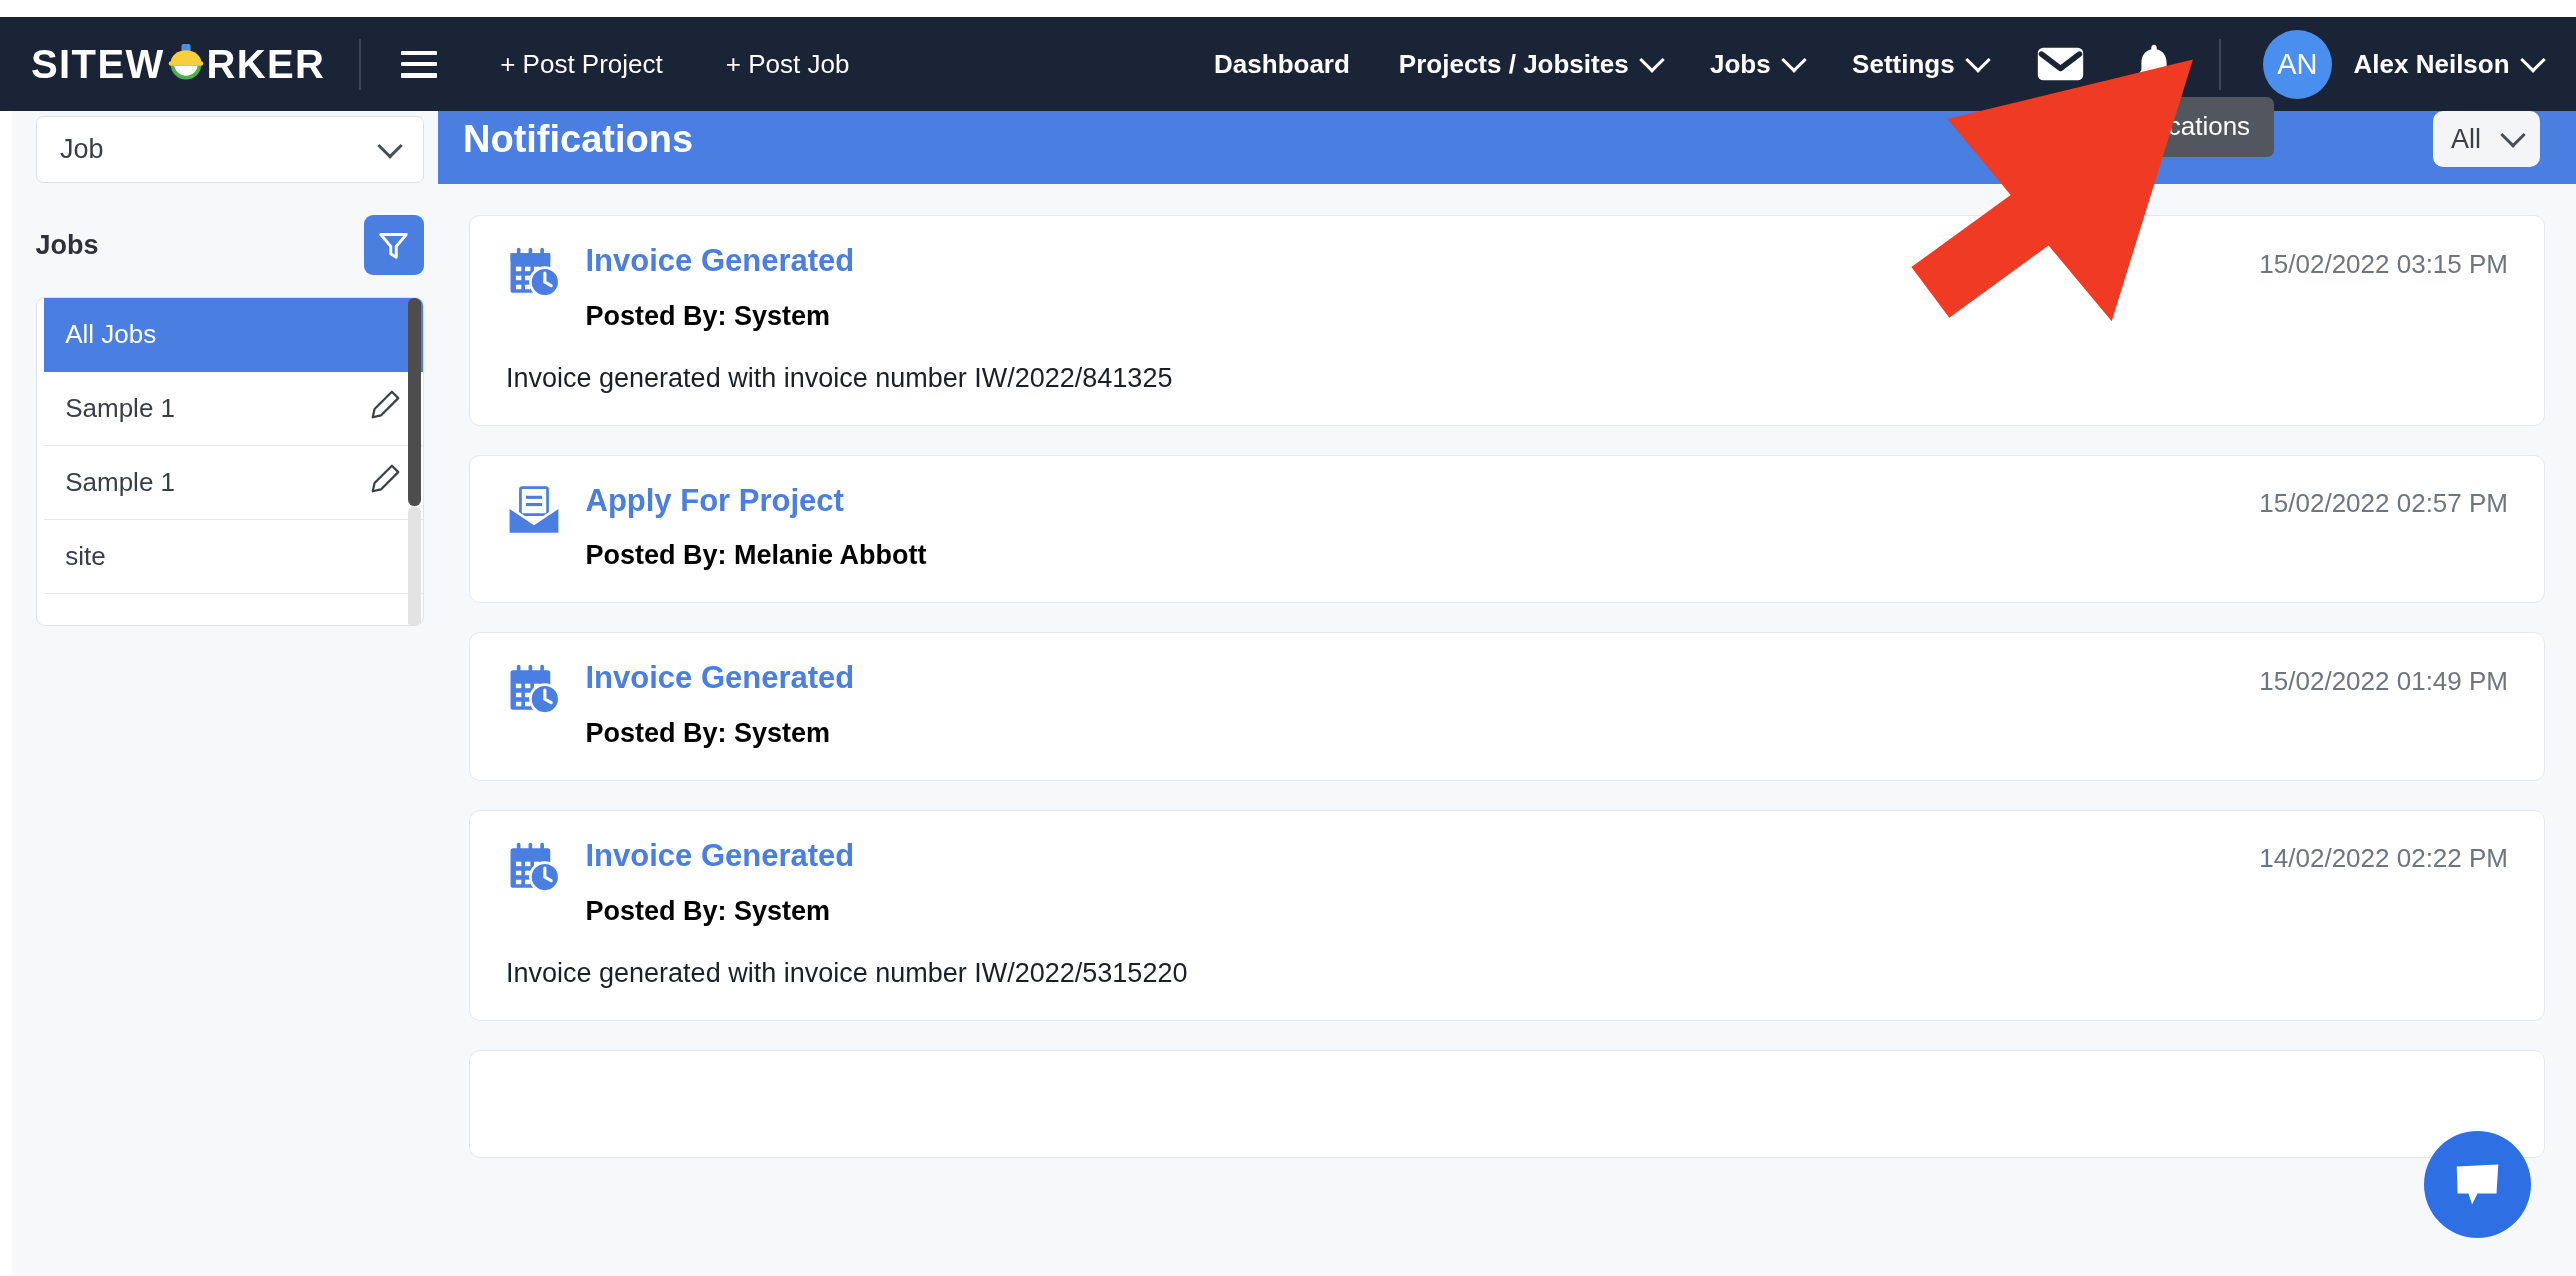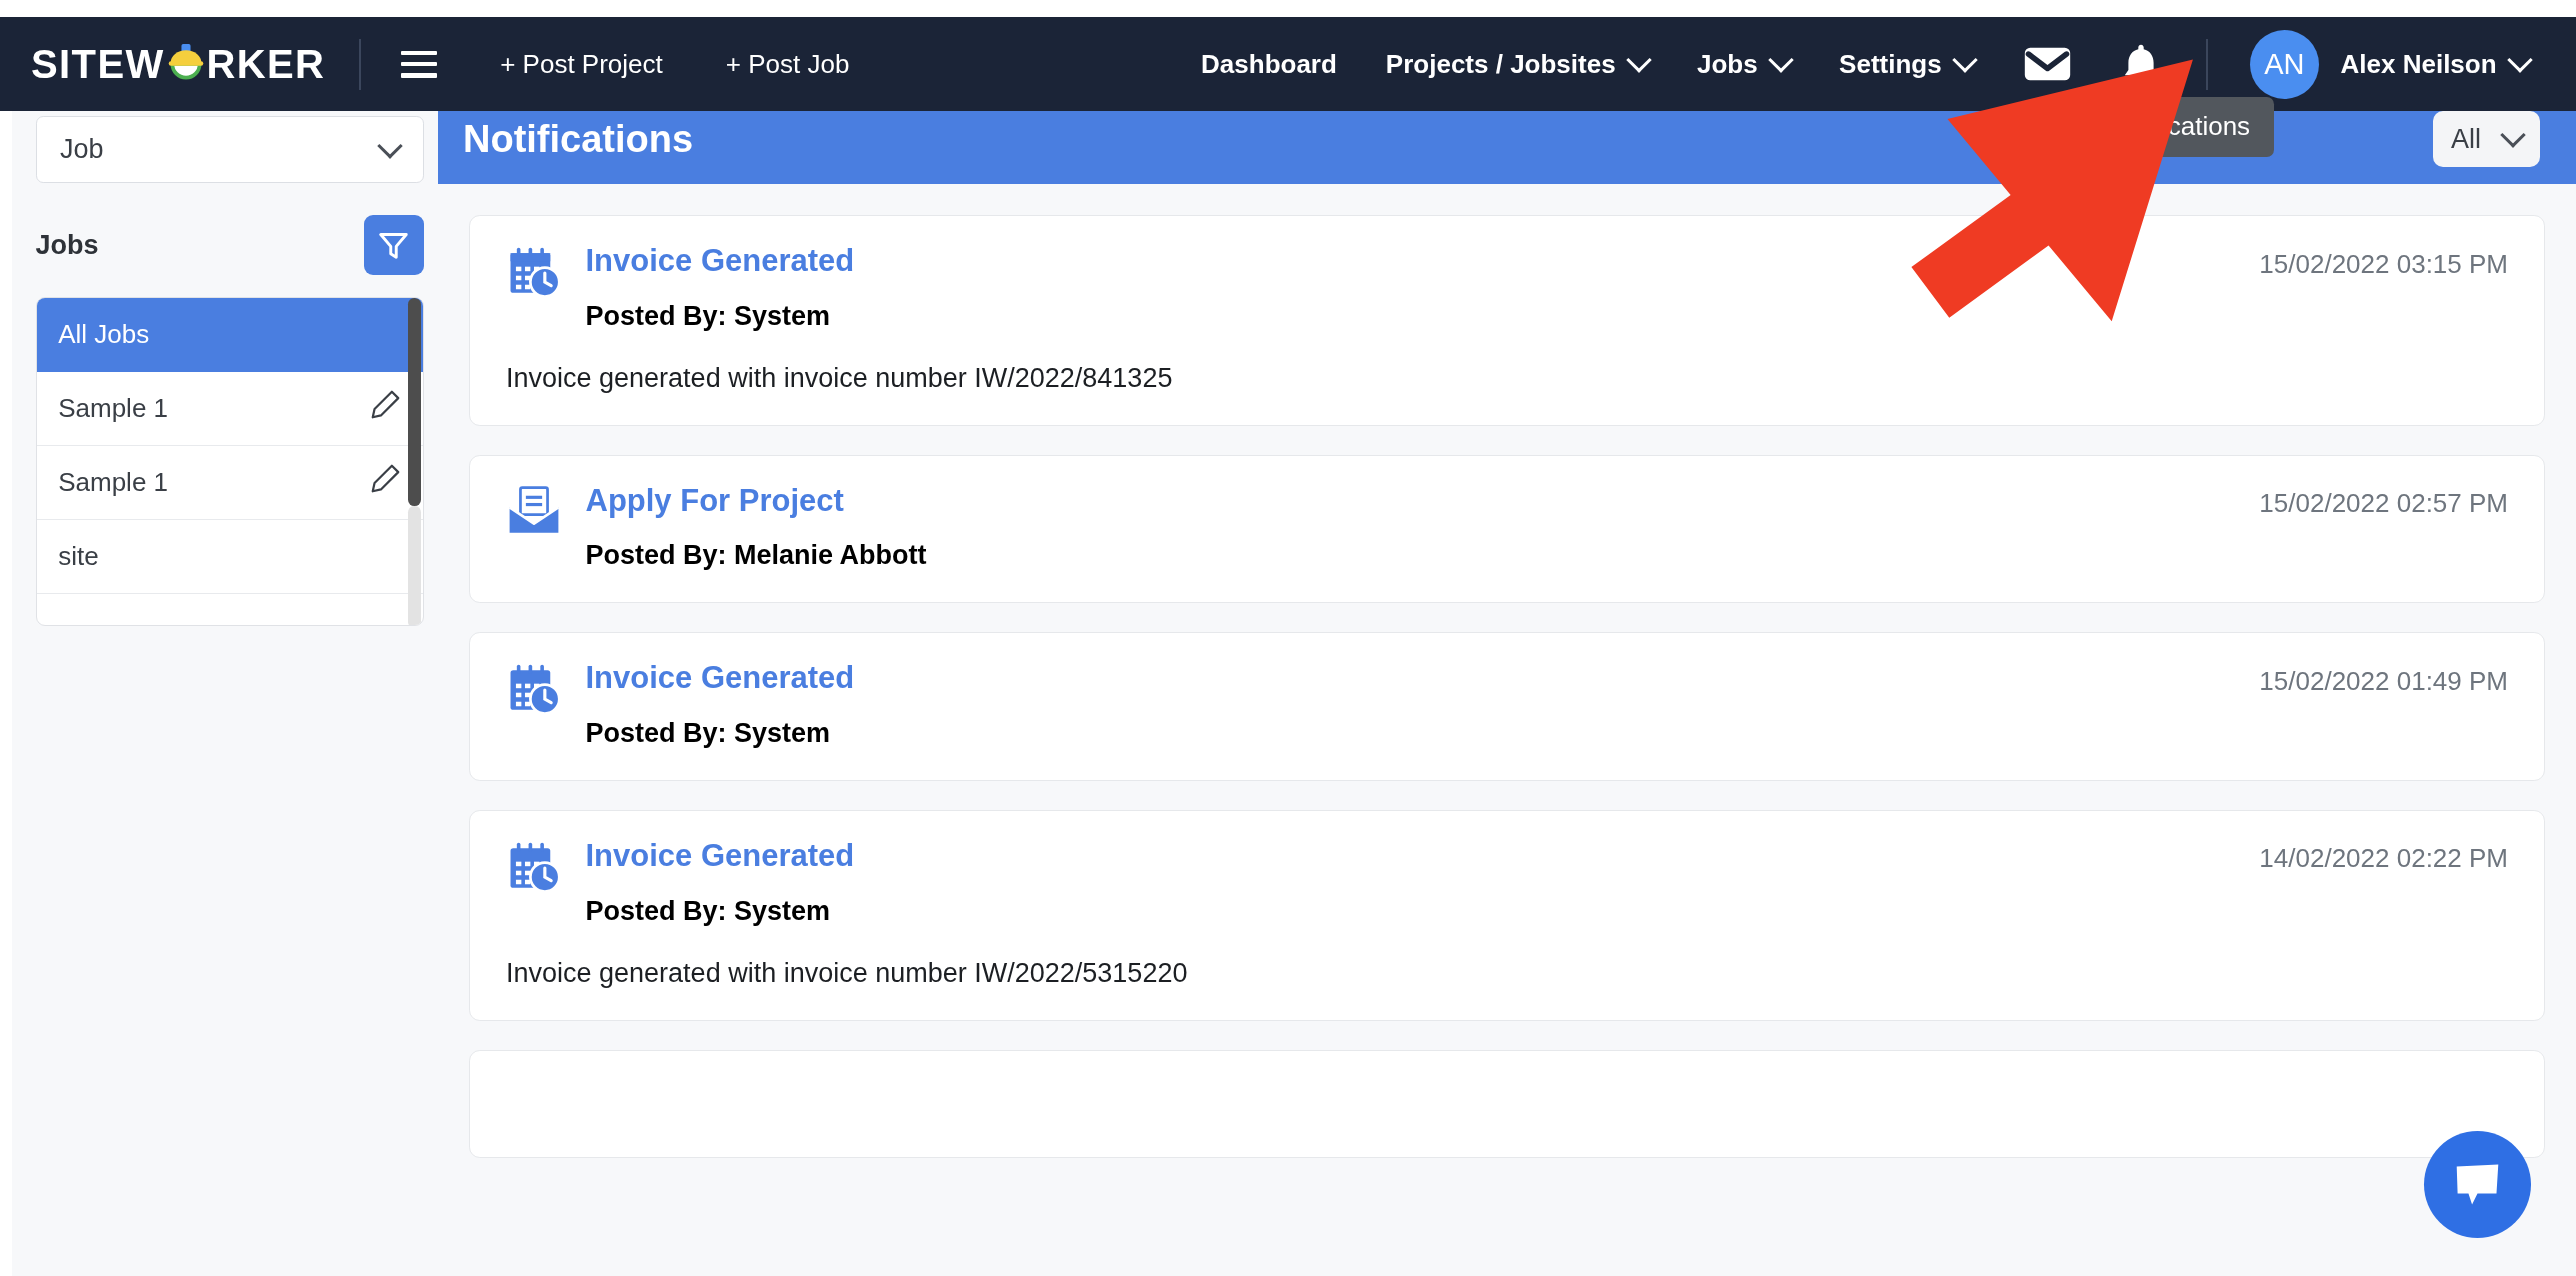--- a/index.html
+++ b/index.html
@@ -43,21 +43,21 @@
   .hamburger span { display: block; height: 4.5px; background: #ffffff; border-radius: 0.9px; }
 
   .nav-action {
     color: #ffffff; font-size: 26px; font-weight: 400;
     margin-left: 63px; white-space: nowrap; cursor: pointer;
   }
   .nav-action:first-of-type { margin-left: 70px; }
 
   .nav-right {
     margin-left: auto; display: flex; align-items: center;
-    padding-right: 47px;
+    padding-right: 34px;
     text-align: right;
   }
   .nav-link {
     color: #ffffff; font-size: 26px; font-weight: 600;
     margin-left: 49px; display: flex; align-items: center;
     white-space: nowrap; cursor: pointer;
   }
   .chev {
     display: inline-block; width: 18px; height: 18px;
     border-right: 3.6px solid #ffffff; border-bottom: 3.6px solid #ffffff;
@@ -128,21 +128,21 @@
     width: 60px; height: 60px; border-radius: 9px;
     background: #4a7ee0;
     display: flex; align-items: center; justify-content: center;
     cursor: pointer;
   }
   .joblist {
     margin: 21.7px 23.5px 0 23.5px;
     background: #ffffff;
     border: 1.8px solid #e0e2e6;
     border-radius: 9px;
-    height: 329px; overflow: hidden; position: relative;
+    height: 329px; overflow: hidden; position: relative; padding-left: 7px;
   }
   .job-item {
     display: flex; align-items: center; justify-content: space-between;
     padding: 0 21.7px; min-height: 74px;
     border-bottom: 1.8px solid #e8eaed;
     font-size: 26px; color: #3a3f46;
     cursor: pointer;
   }
   .job-item.selected { background: #4a7ee0; color: #ffffff; border-bottom-color: #4a7ee0; }
   .job-item .jtext { line-height: 1.25; padding: 12.6px 0; }

